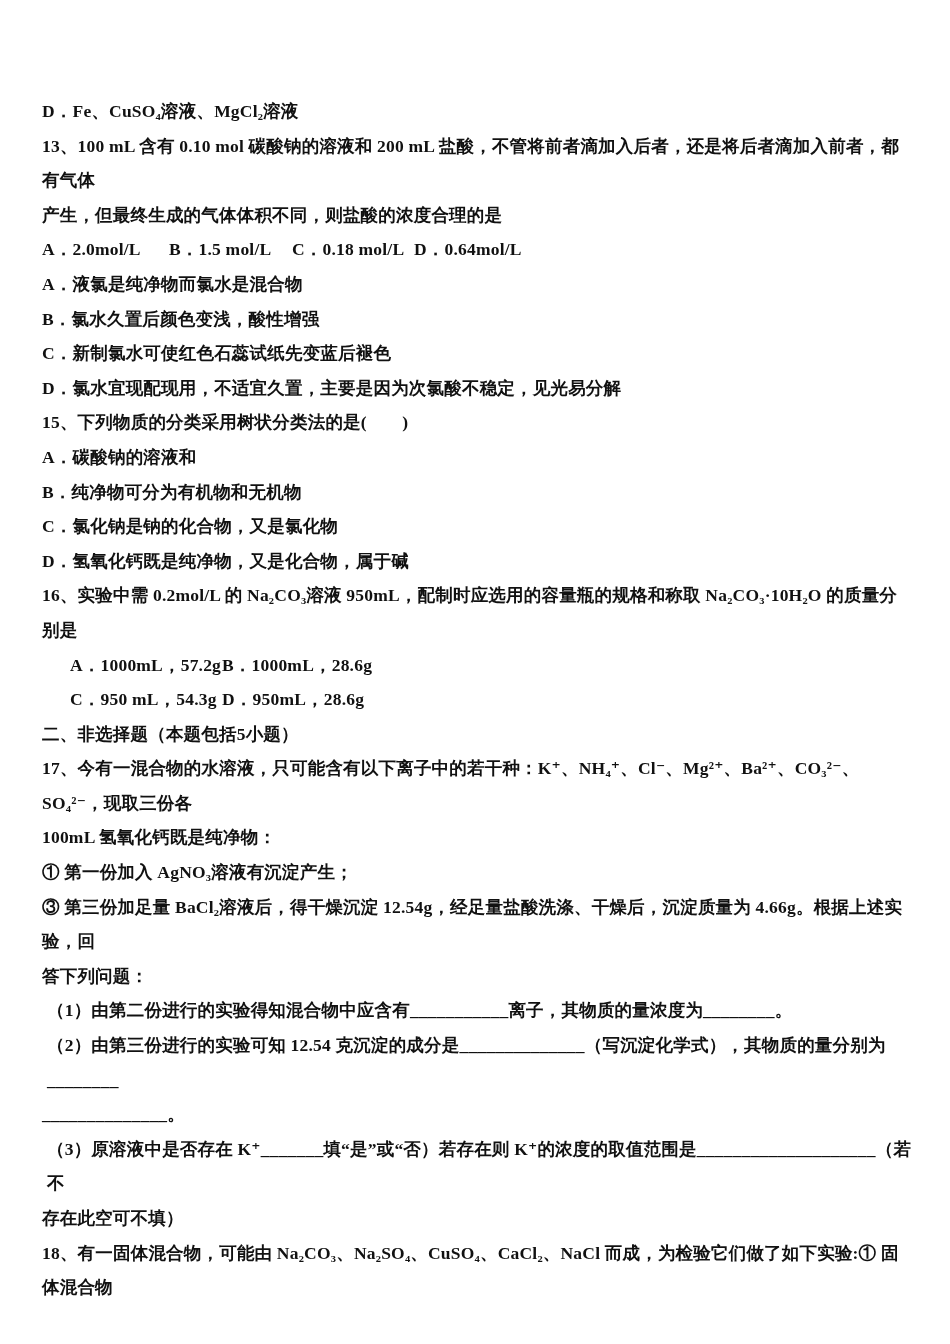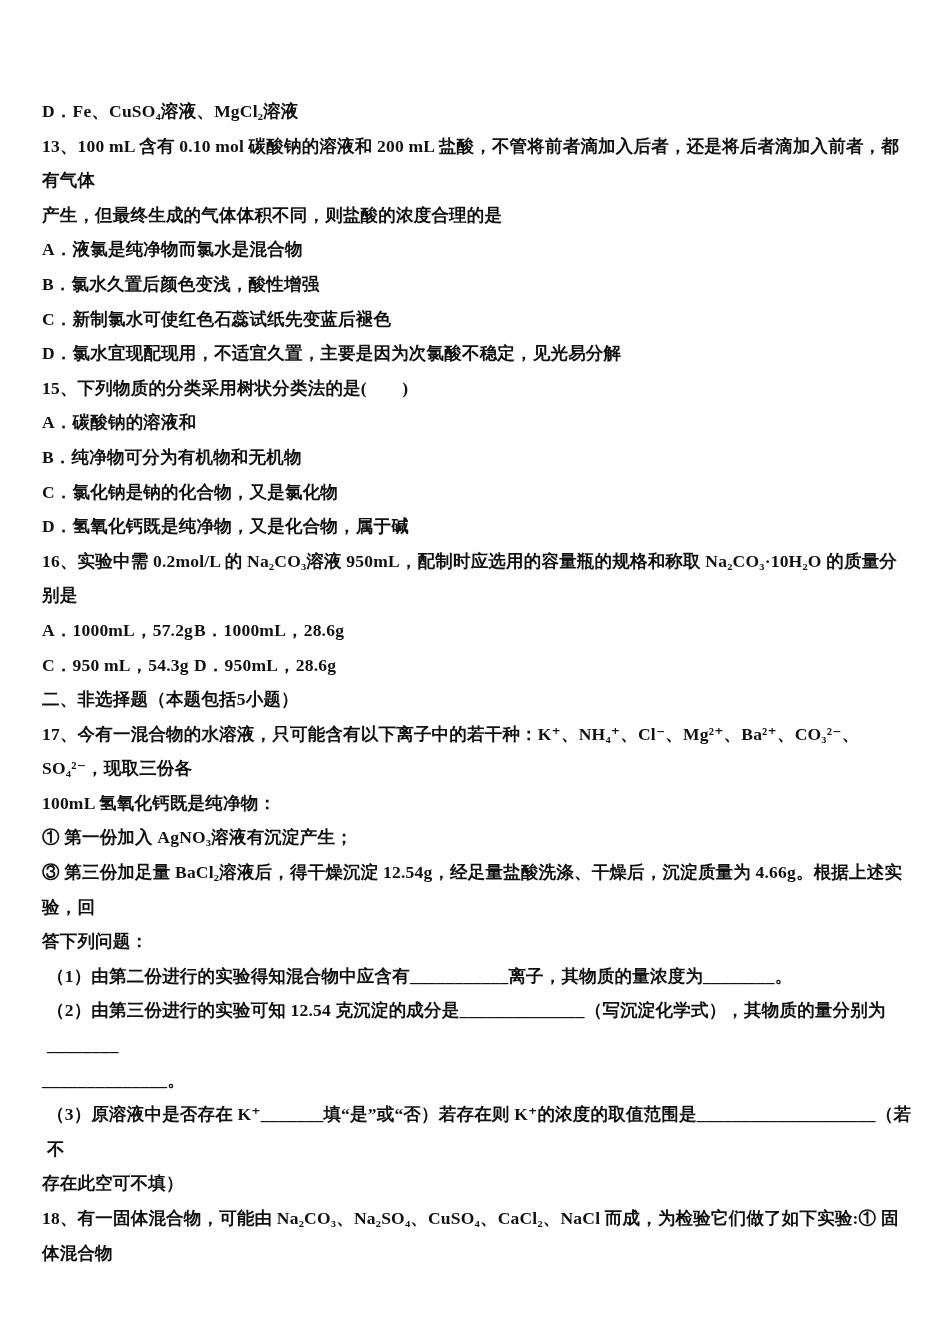--- a/index.html
+++ b/index.html
@@ -29,32 +29,38 @@
     white-space: pre-wrap;
   }
   .indent {
     padding-left: 5px;
   }
   .opts4 { display: flex; }
   .opts4 .c1 { width: 127px; }
   .opts4 .c2 { width: 123px; }
   .opts4 .c3 { width: 122px; }
   .opts2 { display: flex; }
-  .opts2 .c1 { width: 152px; }
+  .opts2 .c1 { width: 152px; margin-left: 28px; }
   .opt { white-space: pre; }
 </style>
 </head>
 <body style="background-color: rgb(255, 255, 255); color: rgb(17, 17, 17);">
 
 <div class="doc">
 
   <div class="line">D．Fe、CuSO₄溶液、MgCl₂溶液</div>
 
   <div class="line">13、100 mL 含有 0.10 mol 碳酸钠的溶液和 200 mL 盐酸，不管将前者滴加入后者，还是将后者滴加入前者，都有气体</div>
   <div class="line">产生，但最终生成的气体体积不同，则盐酸的浓度合理的是</div>
+  <div class="line opts4">
+    <span class="opt c1">A．2.0mol/L</span>
+    <span class="opt c2">B．1.5 mol/L</span>
+    <span class="opt c3">C．0.18 mol/L</span>
+    <span class="opt">D．0.64mol/L</span>
+  </div>
 
   <div class="line">A．液氯是纯净物而氯水是混合物</div>
   <div class="line">B．氯水久置后颜色变浅，酸性增强</div>
   <div class="line">C．新制氯水可使红色石蕊试纸先变蓝后褪色</div>
   <div class="line">D．氯水宜现配现用，不适宜久置，主要是因为次氯酸不稳定，见光易分解</div>
 
   <div class="line">15、下列物质的分类采用树状分类法的是(　　)</div>
   <div class="line">A．碳酸钠的溶液和</div>
   <div class="line">B．纯净物可分为有机物和无机物</div>
   <div class="line">C．氯化钠是钠的化合物，又是氯化物</div>

